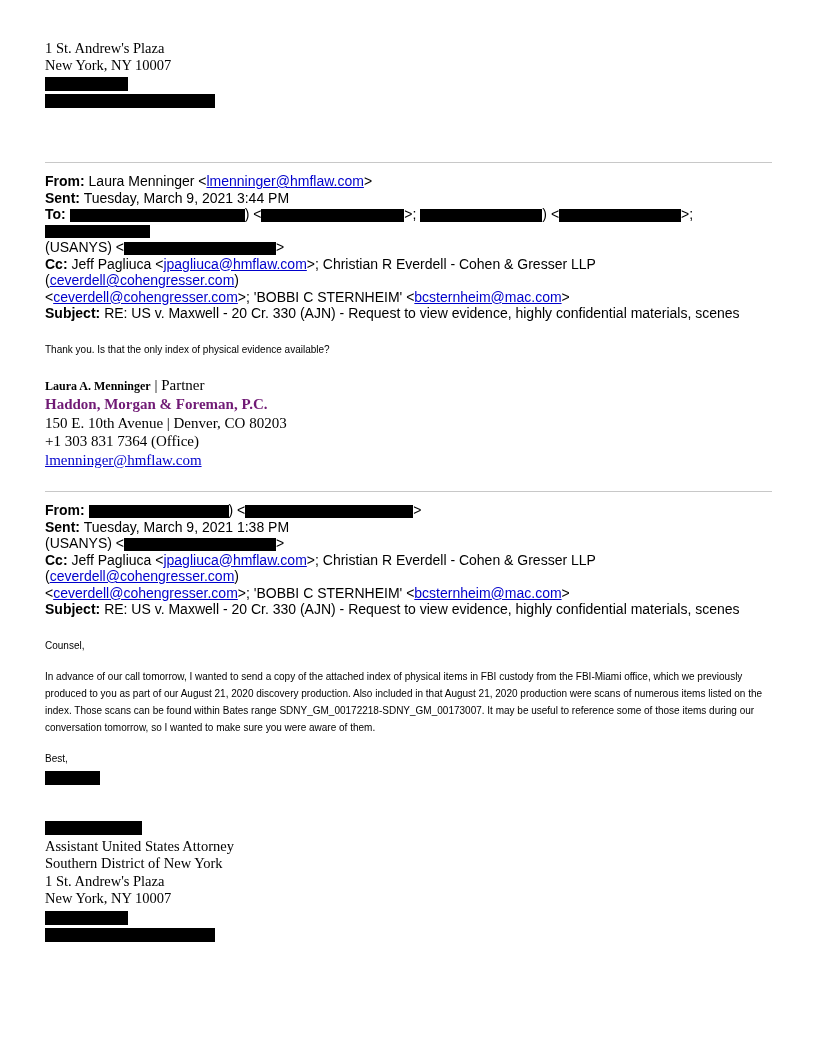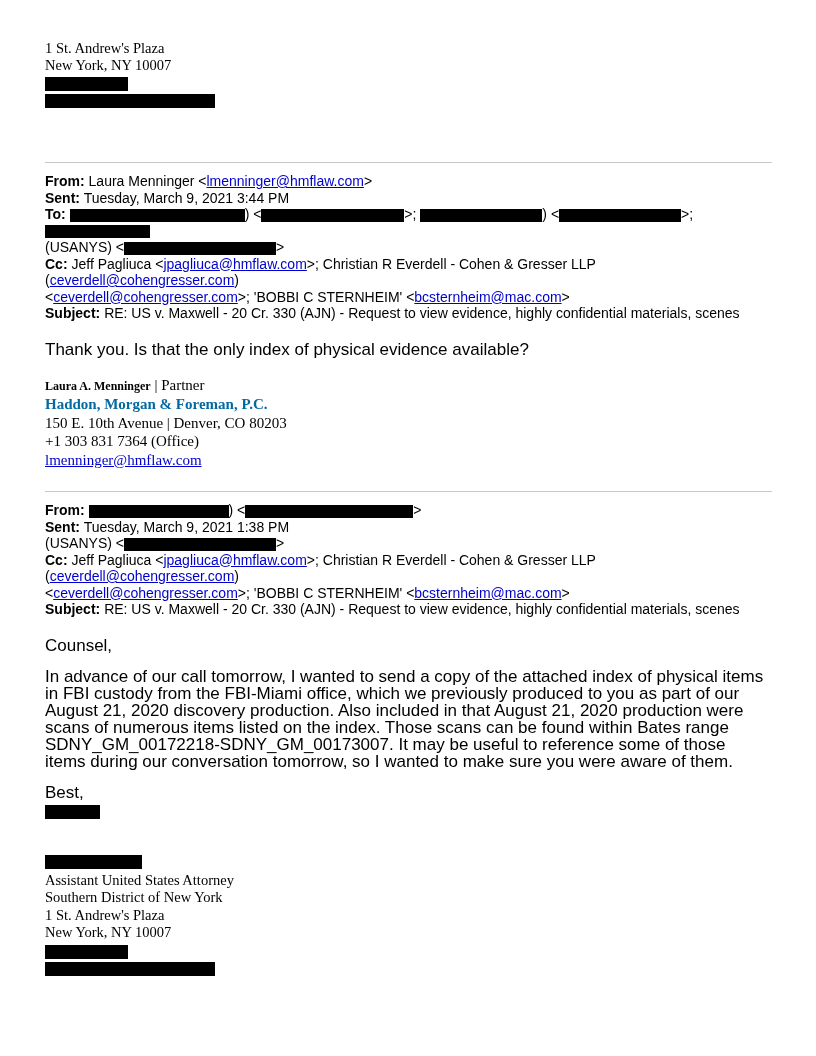--- a/index.html
+++ b/index.html
@@ -54,31 +54,31 @@
     line-height: 16.5px;
     color: #000;
   }
   .hdr b { font-weight: bold; }
   .lnk {
     color: #0000cc;
     text-decoration: underline;
   }
   .body-sans {
     font-family: "Liberation Sans", sans-serif;
-    font-size: 17px;
+    font-size: 10px;
     line-height: 17px;
   }
   .sig {
     font-family: "Liberation Serif", serif;
     font-size: 15px;
     line-height: 18.5px;
     margin-top: 18px;
   }
   .sig .name { font-size: 12px; font-weight: bold; }
-  .sig .firm { color: #0369a1; font-weight: bold; font-size: 15px; }
+  .sig .firm { color: #701a75; font-weight: bold; font-size: 15px; }
   .para {
     margin-top: 14px;
   }
   .closing-block {
     font-family: "Liberation Serif", serif;
     font-size: 14.5px;
     line-height: 17.5px;
   }
 </style>
 </head>

